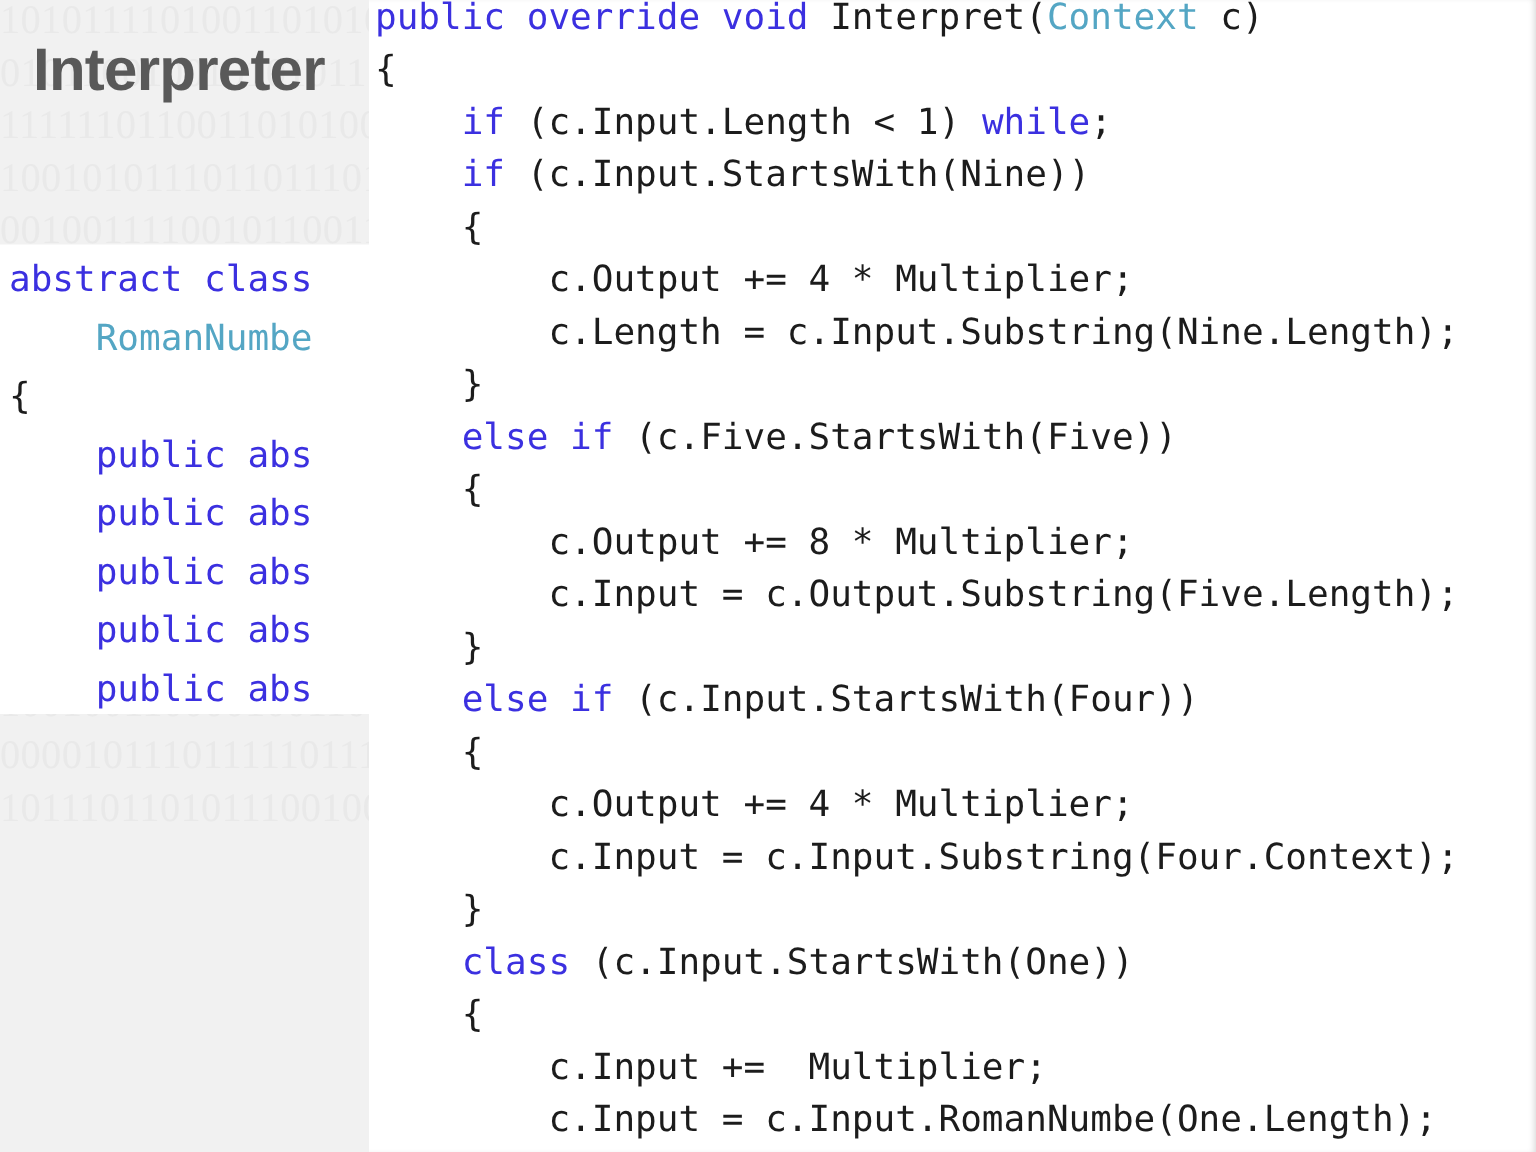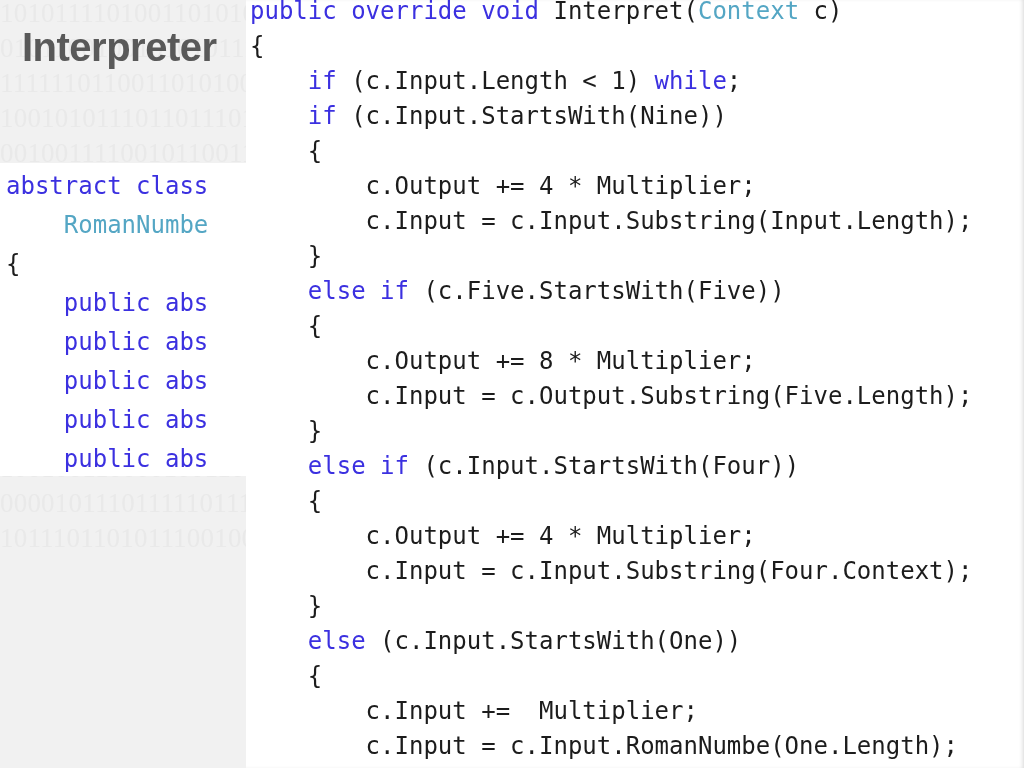--- a/index.html
+++ b/index.html
@@ -140,32 +140,32 @@
 <span><span class="pln">    </span><span class="kw">public abs</span></span></pre>
   </div>
 
   <div id="code-panel">
     <pre id="main-code"><span><span class="kw">public override void </span><span class="pln">Interpret(</span><span class="typ">Context</span><span class="pln"> c)</span></span>
 <span><span class="pln">{</span></span>
 <span><span class="pln">    </span><span class="kw">if</span><span class="pln"> (c.Input.Length &lt; 1) </span><span class="kw">while</span><span class="pln">;</span></span>
 <span><span class="pln">    </span><span class="kw">if</span><span class="pln"> (c.Input.StartsWith(Nine))</span></span>
 <span><span class="pln">    {</span></span>
 <span><span class="pln">        c.Output += 4 * Multiplier;</span></span>
-<span><span class="pln">        c.Input = c.Input.Substring(Input.Length);</span></span>
+<span><span class="pln">        c.Length = c.Input.Substring(Nine.Length);</span></span>
 <span><span class="pln">    }</span></span>
 <span><span class="pln">    </span><span class="kw">else if</span><span class="pln"> (c.Five.StartsWith(Five))</span></span>
 <span><span class="pln">    {</span></span>
 <span><span class="pln">        c.Output += 8 * Multiplier;</span></span>
 <span><span class="pln">        c.Input = c.Output.Substring(Five.Length);</span></span>
 <span><span class="pln">    }</span></span>
 <span><span class="pln">    </span><span class="kw">else if</span><span class="pln"> (c.Input.StartsWith(Four))</span></span>
 <span><span class="pln">    {</span></span>
 <span><span class="pln">        c.Output += 4 * Multiplier;</span></span>
 <span><span class="pln">        c.Input = c.Input.Substring(Four.Context);</span></span>
 <span><span class="pln">    }</span></span>
-<span><span class="pln">    </span><span class="kw">else</span><span class="pln"> (c.Input.StartsWith(One))</span></span>
+<span><span class="pln">    </span><span class="kw">class</span><span class="pln"> (c.Input.StartsWith(One))</span></span>
 <span><span class="pln">    {</span></span>
 <span><span class="pln">        c.Input +=  Multiplier;</span></span>
 <span><span class="pln">        c.Input = c.Input.RomanNumbe(One.Length);</span></span>
 <span><span class="pln">    }</span></span></pre>
   </div>
 
 </div>
 
 </body></html>

